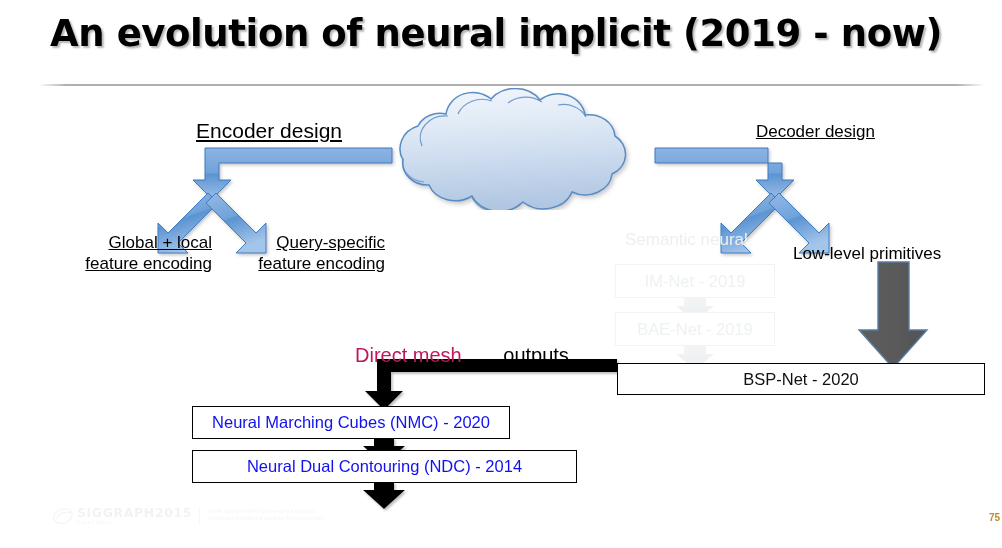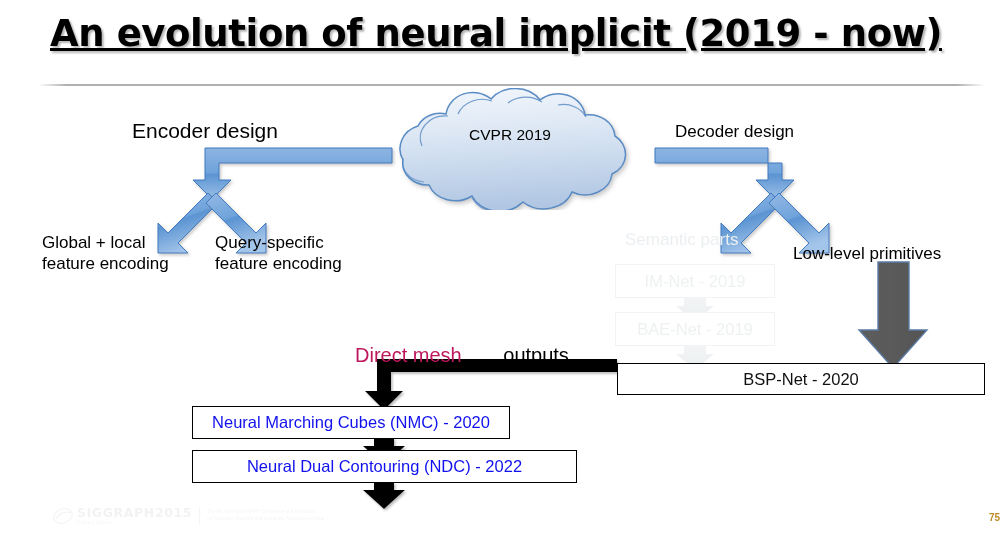--- a/index.html
+++ b/index.html
@@ -24,40 +24,39 @@
     left: 50px;
     top: 12px;
     width: 910px;
     font-family: "DejaVu Sans", sans-serif;
     font-weight: bold;
     font-size: 37px;
     letter-spacing: -0.4px;
     color: #000000;
     text-shadow: 2px 2px 2px rgba(120,120,120,0.55);
     white-space: nowrap;
-    text-decoration: underline;
   }
   #title-rule {
     position: absolute;
     left: 38px;
     top: 84px;
     width: 947px;
     height: 2px;
     background: linear-gradient(to right, #ffffff 0%, #b0b0b0 3%, #b0b0b0 97%, #ffffff 100%);
   }
 
   
   .lbl {
     position: absolute;
     font-family: "Liberation Sans", sans-serif;
     color: #000000;
     white-space: nowrap;
     line-height: 1.22;
   }
-  .lbl.center { text-align: left; }
+  .lbl.center { text-align: right; text-decoration: underline; }
 
   
   #cloud-wrap {
     position: absolute;
     left: 372px;
     top: 88px;
     width: 276px;
     height: 122px;
   }
   #cloud-wrap svg { display: block; }
@@ -296,55 +295,54 @@
 
         <path d="M 76,28 A 25,22 0 0 0 50,58" fill="none" stroke="#5a8cc4" stroke-width="1.2" opacity="0.85"></path>
         <path d="M 120,13 A 26,23 0 0 0 86,26" fill="none" stroke="#5a8cc4" stroke-width="1.2" opacity="0.85"></path>
         <path d="M 170,14 A 26,22 0 0 0 136,15" fill="none" stroke="#5a8cc4" stroke-width="1.2" opacity="0.85"></path>
         <path d="M 214,29 A 25,22 0 0 0 186,17" fill="none" stroke="#5a8cc4" stroke-width="1.2" opacity="0.85"></path>
         <path d="M 31,70 A 24,20 0 0 0 52,94" fill="none" stroke="#5a8cc4" stroke-width="1.2" opacity="0.7"></path>
         <path d="M 100,110 A 29,24 0 0 0 148,116" fill="none" stroke="#5a8cc4" stroke-width="1.2" opacity="0.7"></path>
       </g>
     </svg>
     <div id="cloud-text">
-      <div>CVPR 2019</div>
     </div>
   </div>
 
   <div class="lbl center" style="left:132px; top:118px; width:210px; font-size:21px;">Encoder design</div>
 
   <div class="lbl center" style="left:42px; top:233px; width:170px; font-size:17px;">
     <div>Global + local</div>
     <div>feature encoding</div>
   </div>
 
   <div class="lbl center" style="left:215px; top:233px; width:170px; font-size:17px;">
     <div>Query-specific</div>
     <div>feature encoding</div>
   </div>
 
   <div class="lbl center" style="left:675px; top:122px; width:200px; font-size:17px;">Decoder design</div>
 
-  <div class="ghost-lbl" style="left:625px; top:230px;">Semantic parts</div>
+  <div class="ghost-lbl" style="left:625px; top:230px;">Semantic neural</div>
 
   <div class="lbl" style="left:793px; top:244px; font-size:17px;">Low-level primitives</div>
 
   <div class="ghost-box" style="left:615px; top:264px; width:160px; height:34px;">IM-Net - 2019</div>
 
   <div class="ghost-box" style="left:615px; top:312px; width:160px; height:34px;">BAE-Net - 2019</div>
 
   <div class="box dark-text" style="left:617px; top:363px; width:368px; height:32px;">BSP-Net - 2020</div>
 
   <div class="lbl" style="left:355px; top:343px; font-size:20px;">
     <span class="mixed-blue">Direct mesh</span><span class="mixed-black"> outputs</span>
   </div>
 
   <div class="box" style="left:192px; top:406px; width:318px; height:33px;">Neural Marching Cubes (NMC) - 2020</div>
 
-  <div class="box" style="left:192px; top:450px; width:385px; height:33px;">Neural Dual Contouring (NDC) - 2022</div>
+  <div class="box" style="left:192px; top:450px; width:385px; height:33px;">Neural Dual Contouring (NDC) - 2014</div>
 
 
   <div id="footer-logo">
     <svg id="footer-logo-mark" viewBox="0 0 22 20">
       <ellipse cx="11" cy="10" rx="9.5" ry="7" fill="none" stroke="#dddddd" stroke-width="1.2" transform="rotate(-22 11 10)"></ellipse>
       <path d="M 4,13 C 8,6 15,5 19,7" fill="none" stroke="#dddddd" stroke-width="1.2"></path>
     </svg>
     <div>
       <div id="footer-logo-name">SIGGRAPH2015</div>
       <div id="footer-logo-sub">Kobe | Japan</div>

